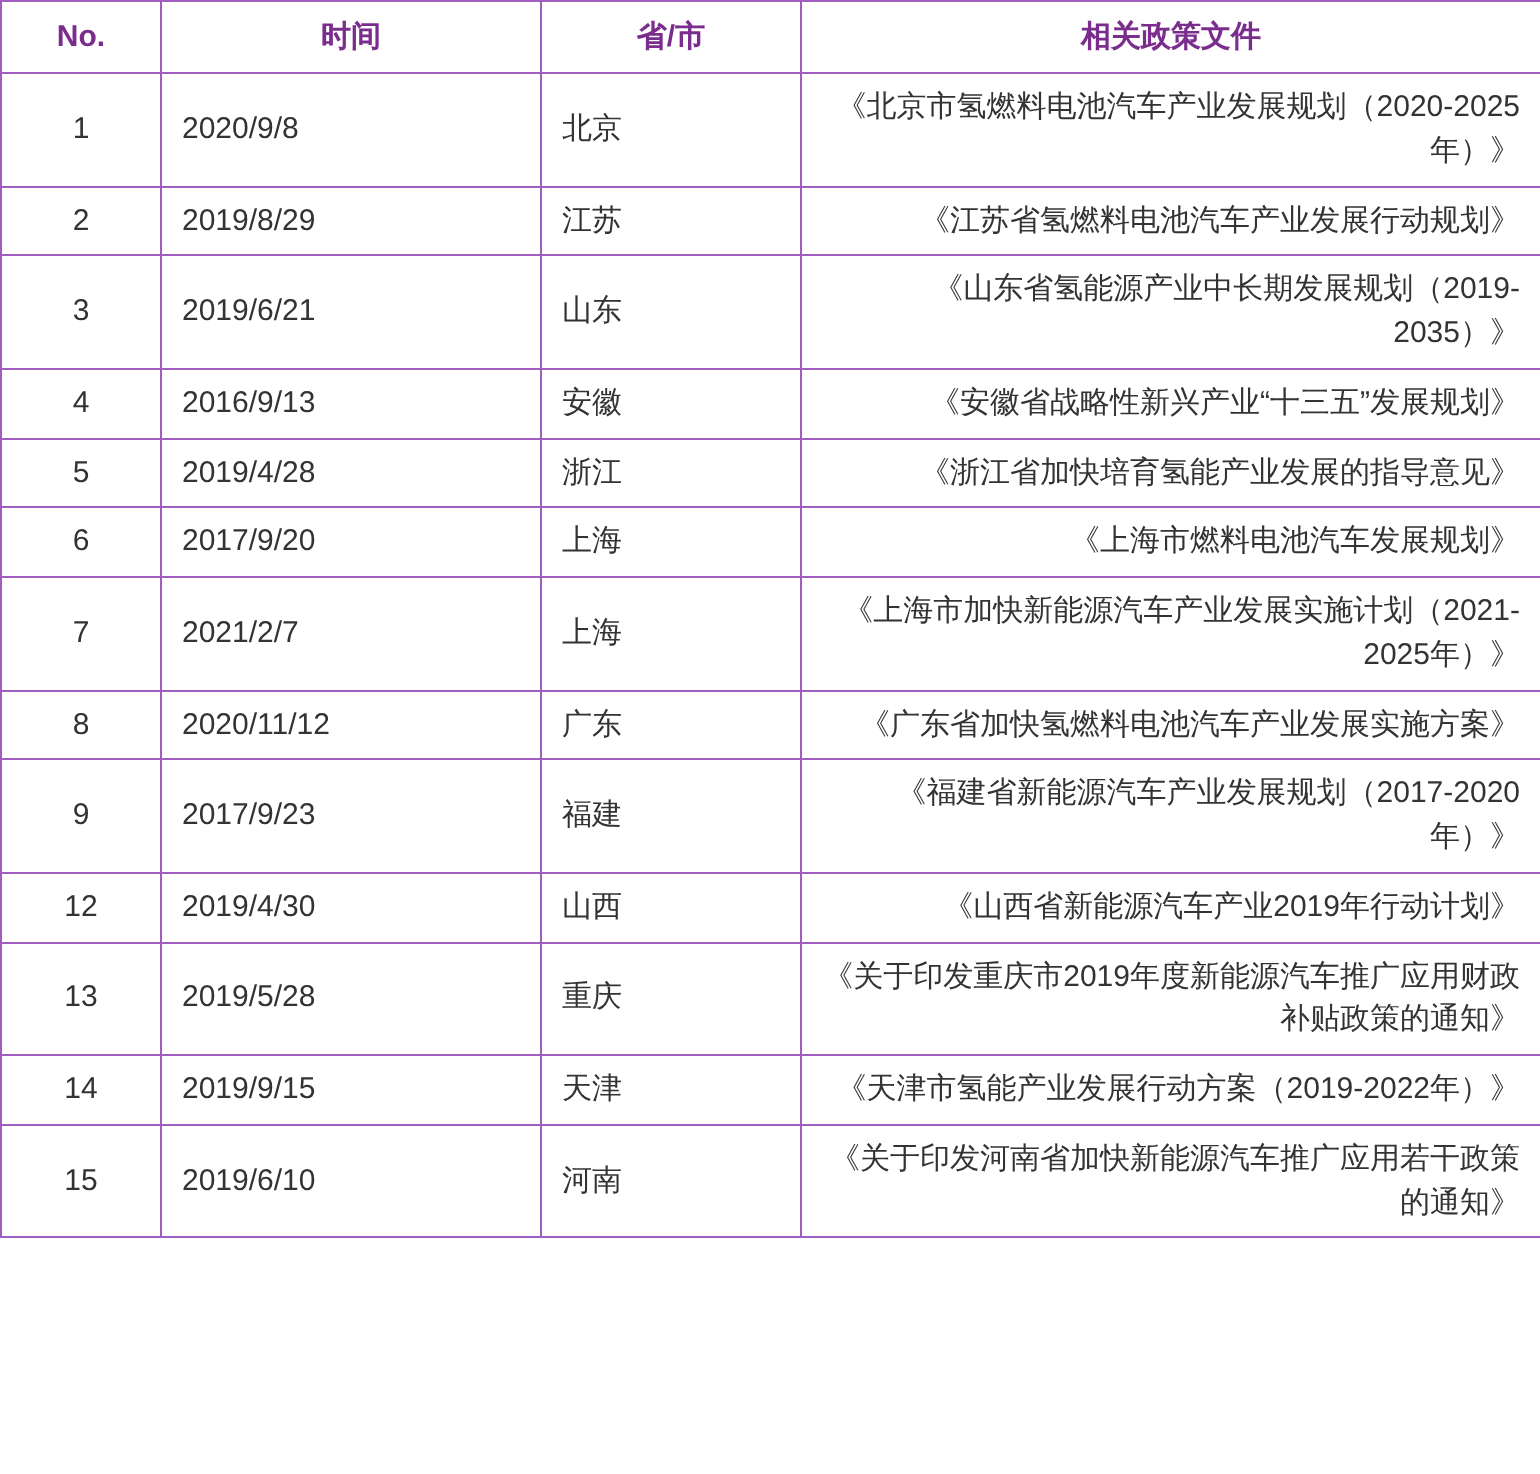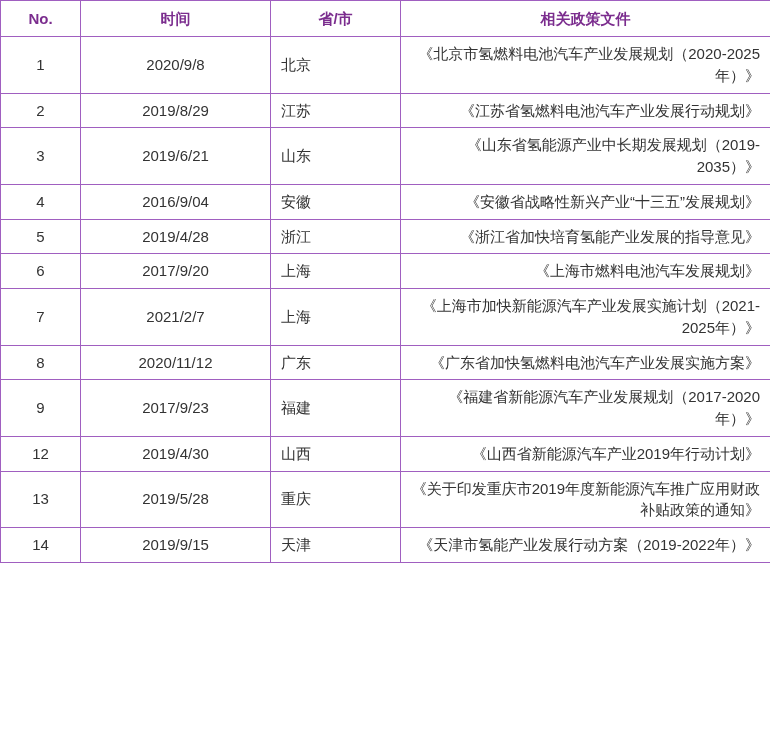--- a/index.html
+++ b/index.html
@@ -43,21 +43,21 @@
     background: #ffffff;
   }
   #policy-table tbody td {
     color: #333333;
   }
   td.cell-no {
     text-align: center;
     font-size: 15px;
   }
   td.cell-time {
-    text-align: center;
+    text-align: left;
     padding-right: 22px;
     font-size: 15px;
   }
   td.cell-prov {
     font-size: 15px;
   }
   td.cell-doc {
     text-align: right;
     font-size: 15px;
     padding-left: 8px;
@@ -96,21 +96,21 @@
         <td class="cell-doc">《江苏省氢燃料电池汽车产业发展行动规划》</td>
       </tr>
       <tr>
         <td class="cell-no">3</td>
         <td class="cell-time">2019/6/21</td>
         <td class="cell-prov">山东</td>
         <td class="cell-doc">《山东省氢能源产业中长期发展规划（2019-2035）》</td>
       </tr>
       <tr>
         <td class="cell-no">4</td>
-        <td class="cell-time">2016/9/04</td>
+        <td class="cell-time">2016/9/13</td>
         <td class="cell-prov">安徽</td>
         <td class="cell-doc">《安徽省战略性新兴产业“十三五”发展规划》</td>
       </tr>
       <tr>
         <td class="cell-no">5</td>
         <td class="cell-time">2019/4/28</td>
         <td class="cell-prov">浙江</td>
         <td class="cell-doc">《浙江省加快培育氢能产业发展的指导意见》</td>
       </tr>
       <tr>
@@ -148,14 +148,20 @@
         <td class="cell-time">2019/5/28</td>
         <td class="cell-prov">重庆</td>
         <td class="cell-doc">《关于印发重庆市2019年度新能源汽车推广应用财政补贴政策的通知》</td>
       </tr>
       <tr>
         <td class="cell-no">14</td>
         <td class="cell-time">2019/9/15</td>
         <td class="cell-prov">天津</td>
         <td class="cell-doc">《天津市氢能产业发展行动方案（2019-2022年）》</td>
       </tr>
+      <tr>
+        <td class="cell-no">15</td>
+        <td class="cell-time">2019/6/10</td>
+        <td class="cell-prov">河南</td>
+        <td class="cell-doc">《关于印发河南省加快新能源汽车推广应用若干政策的通知》</td>
+      </tr>
     </tbody>
 </table>
 
 </body></html>

